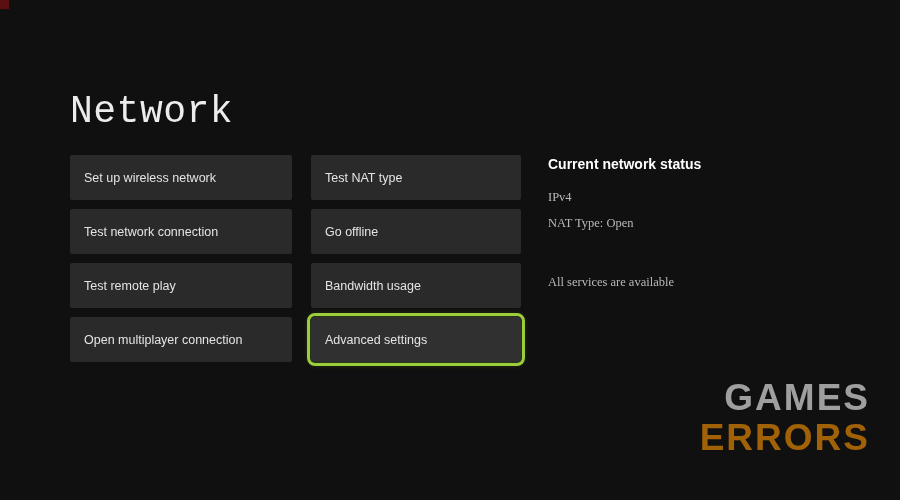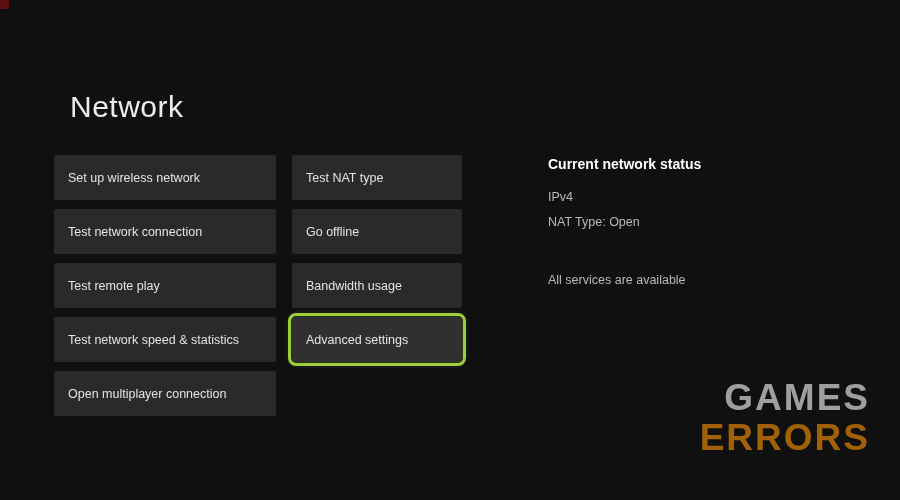--- a/index.html
+++ b/index.html
@@ -18,35 +18,36 @@
     position: absolute;
     left: 0; top: 0;
     width: 9px; height: 9px;
     background: #5a1010;
   }
 
   .page-title {
     position: absolute;
     left: 70px;
     top: 90px;
-    font-size: 30px;
+    font-size: 38px;
     font-weight: 400;
     letter-spacing: 0.5px;
     color: #ececec;
+    font-family: Liberation Mono, monospace;
   }
 
   .col {
     position: absolute;
     top: 155px;
     display: flex;
     flex-direction: column;
     gap: 9px;
   }
-  .col-left  { left: 54px;  width: 222px; }
-  .col-mid   { left: 292px; width: 170px; justify-content: space-between; }
+  .col-left  { left: 70px;  width: 222px; }
+  .col-mid   { left: 311px; width: 210px; justify-content: space-between; }
 
   .tile {
     height: 45px;
     background: #2a2a2a;
     border: none;
     border-radius: 2px;
     color: #e4e4e4;
     font-family: "Liberation Sans", sans-serif;
     font-size: 12.5px;
     text-align: left;
@@ -77,21 +78,21 @@
     font-weight: 700;
     font-size: 14px;
     margin-bottom: 18px;
   }
   .status-row {
     display: flex;
     align-items: center;
     justify-content: space-between;
     margin-bottom: 11px;
   }
-  .status-line { margin-bottom: 11px; }
+  .status-line { margin-bottom: 11px; font-family: Liberation Serif, serif; }
   .status-services { margin-top: 44px; }
 
   .eth-icon { display: inline-block; line-height: 0; }
 
   .watermark {
     position: absolute;
     right: 30px;
     bottom: 42px;
     text-align: right;
     font-weight: 700;
@@ -109,21 +110,20 @@
 <div class="screen">
 
   <div class="corner-dot"></div>
 
   <h1 class="page-title">Network</h1>
 
   <div class="col col-left">
     <button class="tile">Set up wireless network</button>
     <button class="tile">Test network connection</button>
     <button class="tile">Test remote play</button>
-    <button class="tile">Test network speed &amp; statistics</button>
     <button class="tile">Open multiplayer connection</button>
   </div>
 
   <div class="col col-mid">
     <button class="tile">Test NAT type</button>
     <button class="tile">Go offline</button>
     <button class="tile">Bandwidth usage</button>
     <button class="tile focused">Advanced settings</button>
   </div>
 

